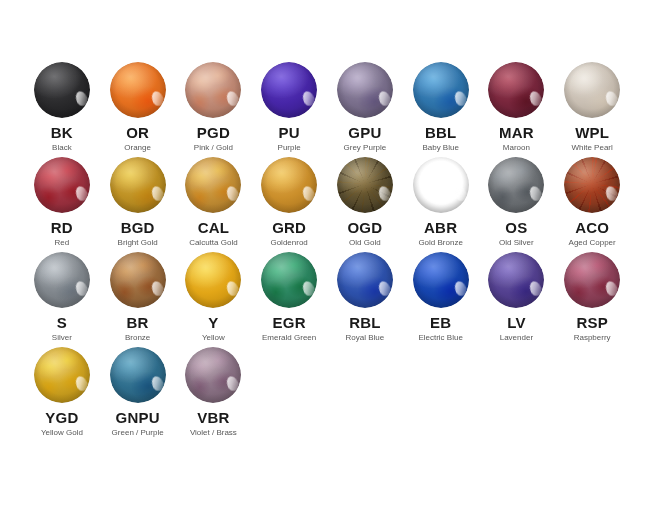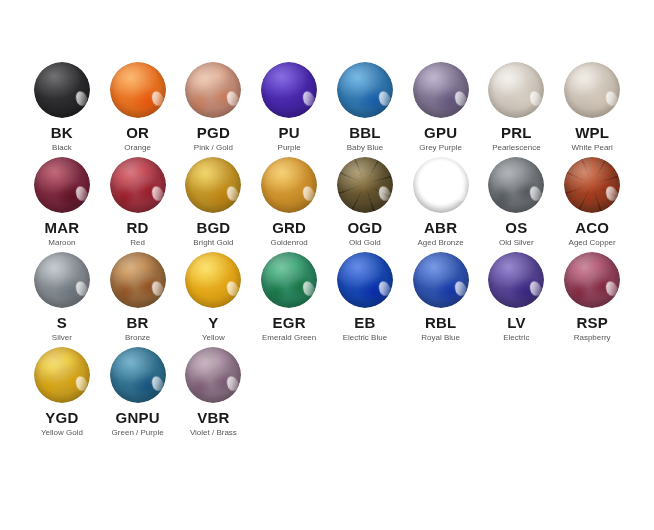--- a/index.html
+++ b/index.html
@@ -168,75 +168,64 @@
           <div class="disc-texture" style="background-image: radial-gradient(52% 44% at 36% 30%, rgb(97, 64, 196) 0%, rgba(0, 0, 0, 0) 80%);"></div>
           <div class="disc-rim"></div>
           <div class="disc-sheen"></div>
           <div class="disc-glint"></div>
         </div>
         <div class="swatch-code">PU</div>
         <div class="swatch-name">Purple</div>
       </div>
       <div class="swatch-cell">
         <div class="swatch-disc">
+          <div class="disc-base" style="background: radial-gradient(circle at 38% 30%, rgb(155, 144, 172) 0%, rgb(122, 111, 140) 46%, rgb(88, 79, 104) 100%);"></div>
+          <div class="disc-texture" style="background-image: radial-gradient(46% 38% at 34% 30%, rgb(155, 144, 172) 0%, rgba(0, 0, 0, 0) 78%), radial-gradient(40% 34% at 68% 70%, rgb(88, 79, 104) 0%, rgba(0, 0, 0, 0) 80%);"></div>
+          <div class="disc-rim"></div>
+          <div class="disc-sheen"></div>
+          <div class="disc-glint"></div>
+        </div>
+        <div class="swatch-code">GPU</div>
+        <div class="swatch-name">Grey Purple</div>
+      </div>
+      <div class="swatch-cell">
+        <div class="swatch-disc">
           <div class="disc-base" style="background: radial-gradient(circle at 38% 30%, rgb(79, 147, 200) 0%, rgb(46, 116, 171) 46%, rgb(29, 84, 129) 100%);"></div>
           <div class="disc-texture" style="background-image: radial-gradient(46% 38% at 34% 30%, rgb(79, 147, 200) 0%, rgba(0, 0, 0, 0) 78%), radial-gradient(40% 34% at 68% 70%, rgb(29, 84, 129) 0%, rgba(0, 0, 0, 0) 80%);"></div>
           <div class="disc-rim"></div>
           <div class="disc-sheen"></div>
           <div class="disc-glint"></div>
         </div>
         <div class="swatch-code">BBL</div>
         <div class="swatch-name">Baby Blue</div>
       </div>
       <div class="swatch-cell">
         <div class="swatch-disc">
-          <div class="disc-base" style="background: radial-gradient(circle at 38% 30%, rgb(155, 144, 172) 0%, rgb(122, 111, 140) 46%, rgb(88, 79, 104) 100%);"></div>
-          <div class="disc-texture" style="background-image: radial-gradient(46% 38% at 34% 30%, rgb(155, 144, 172) 0%, rgba(0, 0, 0, 0) 78%), radial-gradient(40% 34% at 68% 70%, rgb(88, 79, 104) 0%, rgba(0, 0, 0, 0) 80%);"></div>
-          <div class="disc-rim"></div>
-          <div class="disc-sheen"></div>
-          <div class="disc-glint"></div>
-        </div>
-        <div class="swatch-code">GPU</div>
-        <div class="swatch-name">Grey Purple</div>
-      </div>
-      <div class="swatch-cell">
-        <div class="swatch-disc">
-          <div class="disc-base" style="background: radial-gradient(circle at 38% 30%, rgb(227, 222, 214) 0%, rgb(205, 197, 187) 46%, rgb(173, 163, 150) 100%);"></div>
-          <div class="disc-texture" style="background-image: radial-gradient(46% 38% at 34% 30%, rgb(227, 222, 214) 0%, rgba(0, 0, 0, 0) 78%), radial-gradient(40% 34% at 68% 70%, rgb(173, 163, 150) 0%, rgba(0, 0, 0, 0) 80%);"></div>
-          <div class="disc-rim"></div>
-          <div class="disc-sheen"></div>
-          <div class="disc-glint"></div>
-        </div>
-        <div class="swatch-code">PRL</div>
-        <div class="swatch-name">Pearlescence</div>
+          <div class="disc-base" style="background: radial-gradient(circle at 38% 30%, rgb(156, 60, 83) 0%, rgb(120, 38, 60) 46%, rgb(82, 22, 41) 100%);"></div>
+          <div class="disc-texture" style="background-image: radial-gradient(46% 38% at 34% 30%, rgb(156, 60, 83) 0%, rgba(0, 0, 0, 0) 78%), radial-gradient(40% 34% at 68% 70%, rgb(82, 22, 41) 0%, rgba(0, 0, 0, 0) 80%);"></div>
+          <div class="disc-rim"></div>
+          <div class="disc-sheen"></div>
+          <div class="disc-glint"></div>
+        </div>
+        <div class="swatch-code">MAR</div>
+        <div class="swatch-name">Maroon</div>
       </div>
       <div class="swatch-cell">
         <div class="swatch-disc">
           <div class="disc-base" style="background: radial-gradient(circle at 38% 30%, rgb(222, 214, 203) 0%, rgb(201, 191, 179) 46%, rgb(168, 156, 141) 100%);"></div>
           <div class="disc-texture" style="background-image: radial-gradient(46% 38% at 34% 30%, rgb(222, 214, 203) 0%, rgba(0, 0, 0, 0) 78%), radial-gradient(40% 34% at 68% 70%, rgb(168, 156, 141) 0%, rgba(0, 0, 0, 0) 80%);"></div>
           <div class="disc-rim"></div>
           <div class="disc-sheen"></div>
           <div class="disc-glint"></div>
         </div>
         <div class="swatch-code">WPL</div>
         <div class="swatch-name">White Pearl</div>
       </div>
       <div class="swatch-cell">
         <div class="swatch-disc">
-          <div class="disc-base" style="background: radial-gradient(circle at 38% 30%, rgb(156, 60, 83) 0%, rgb(120, 38, 60) 46%, rgb(82, 22, 41) 100%);"></div>
-          <div class="disc-texture" style="background-image: radial-gradient(46% 38% at 34% 30%, rgb(156, 60, 83) 0%, rgba(0, 0, 0, 0) 78%), radial-gradient(40% 34% at 68% 70%, rgb(82, 22, 41) 0%, rgba(0, 0, 0, 0) 80%);"></div>
-          <div class="disc-rim"></div>
-          <div class="disc-sheen"></div>
-          <div class="disc-glint"></div>
-        </div>
-        <div class="swatch-code">MAR</div>
-        <div class="swatch-name">Maroon</div>
-      </div>
-      <div class="swatch-cell">
-        <div class="swatch-disc">
           <div class="disc-base" style="background: radial-gradient(circle at 38% 30%, rgb(190, 75, 86) 0%, rgb(158, 50, 64) 46%, rgb(116, 31, 44) 100%);"></div>
           <div class="disc-texture" style="background-image: radial-gradient(38% 30% at 28% 34%, rgb(190, 75, 86) 0%, rgba(0, 0, 0, 0) 70%), radial-gradient(34% 28% at 70% 62%, rgb(116, 31, 44) 0%, rgba(0, 0, 0, 0) 72%), radial-gradient(30% 24% at 58% 24%, rgb(190, 75, 86) 0%, rgba(0, 0, 0, 0) 74%), radial-gradient(26% 30% at 26% 72%, rgb(116, 31, 44) 0%, rgba(0, 0, 0, 0) 76%);"></div>
           <div class="disc-rim"></div>
           <div class="disc-sheen"></div>
           <div class="disc-glint"></div>
         </div>
         <div class="swatch-code">RD</div>
         <div class="swatch-name">Red</div>
       </div>
       <div class="swatch-cell">
@@ -245,20 +234,31 @@
           <div class="disc-texture" style="background-image: radial-gradient(46% 38% at 34% 30%, rgb(220, 179, 65) 0%, rgba(0, 0, 0, 0) 78%), radial-gradient(40% 34% at 68% 70%, rgb(143, 106, 18) 0%, rgba(0, 0, 0, 0) 80%);"></div>
           <div class="disc-rim"></div>
           <div class="disc-sheen"></div>
           <div class="disc-glint"></div>
         </div>
         <div class="swatch-code">BGD</div>
         <div class="swatch-name">Bright Gold</div>
       </div>
       <div class="swatch-cell">
         <div class="swatch-disc">
+          <div class="disc-base" style="background: radial-gradient(circle at 38% 30%, rgb(224, 176, 91) 0%, rgb(196, 143, 53) 46%, rgb(151, 104, 31) 100%);"></div>
+          <div class="disc-texture" style="background-image: radial-gradient(38% 30% at 28% 34%, rgb(224, 176, 91) 0%, rgba(0, 0, 0, 0) 70%), radial-gradient(34% 28% at 70% 62%, rgb(151, 104, 31) 0%, rgba(0, 0, 0, 0) 72%), radial-gradient(30% 24% at 58% 24%, rgb(224, 176, 91) 0%, rgba(0, 0, 0, 0) 74%), radial-gradient(26% 30% at 26% 72%, rgb(151, 104, 31) 0%, rgba(0, 0, 0, 0) 76%);"></div>
+          <div class="disc-rim"></div>
+          <div class="disc-sheen"></div>
+          <div class="disc-glint"></div>
+        </div>
+        <div class="swatch-code">CAL</div>
+        <div class="swatch-name">Calcutta Gold</div>
+      </div>
+      <div class="swatch-cell">
+        <div class="swatch-disc">
           <div class="disc-base" style="background: radial-gradient(circle at 38% 30%, rgb(228, 173, 78) 0%, rgb(203, 143, 43) 46%, rgb(156, 104, 23) 100%);"></div>
           <div class="disc-texture" style="background-image: radial-gradient(52% 44% at 36% 30%, rgb(228, 173, 78) 0%, rgba(0, 0, 0, 0) 80%);"></div>
           <div class="disc-rim"></div>
           <div class="disc-sheen"></div>
           <div class="disc-glint"></div>
         </div>
         <div class="swatch-code">GRD</div>
         <div class="swatch-name">Goldenrod</div>
       </div>
       <div class="swatch-cell">
@@ -274,21 +274,21 @@
       </div>
       <div class="swatch-cell">
         <div class="swatch-disc">
           <div class="disc-base"></div>
           <div class="disc-texture"></div>
           <div class="disc-rim"></div>
           <div class="disc-sheen"></div>
           <div class="disc-glint"></div>
         </div>
         <div class="swatch-code">ABR</div>
-        <div class="swatch-name">Aged Bronze</div>
+        <div class="swatch-name">Gold Bronze</div>
       </div>
       <div class="swatch-cell">
         <div class="swatch-disc">
           <div class="disc-base" style="background: radial-gradient(circle at 38% 30%, rgb(141, 145, 149) 0%, rgb(109, 113, 117) 46%, rgb(78, 82, 86) 100%);"></div>
           <div class="disc-texture" style="background-image: radial-gradient(38% 30% at 28% 34%, rgb(141, 145, 149) 0%, rgba(0, 0, 0, 0) 70%), radial-gradient(34% 28% at 70% 62%, rgb(78, 82, 86) 0%, rgba(0, 0, 0, 0) 72%), radial-gradient(30% 24% at 58% 24%, rgb(141, 145, 149) 0%, rgba(0, 0, 0, 0) 74%), radial-gradient(26% 30% at 26% 72%, rgb(78, 82, 86) 0%, rgba(0, 0, 0, 0) 76%);"></div>
           <div class="disc-rim"></div>
           <div class="disc-sheen"></div>
           <div class="disc-glint"></div>
         </div>
         <div class="swatch-code">OS</div>
@@ -344,50 +344,50 @@
           <div class="disc-texture" style="background-image: radial-gradient(38% 30% at 28% 34%, rgb(74, 165, 125) 0%, rgba(0, 0, 0, 0) 70%), radial-gradient(34% 28% at 70% 62%, rgb(24, 97, 63) 0%, rgba(0, 0, 0, 0) 72%), radial-gradient(30% 24% at 58% 24%, rgb(74, 165, 125) 0%, rgba(0, 0, 0, 0) 74%), radial-gradient(26% 30% at 26% 72%, rgb(24, 97, 63) 0%, rgba(0, 0, 0, 0) 76%);"></div>
           <div class="disc-rim"></div>
           <div class="disc-sheen"></div>
           <div class="disc-glint"></div>
         </div>
         <div class="swatch-code">EGR</div>
         <div class="swatch-name">Emerald Green</div>
       </div>
       <div class="swatch-cell">
         <div class="swatch-disc">
+          <div class="disc-base" style="background: radial-gradient(circle at 38% 30%, rgb(79, 116, 201) 0%, rgb(45, 81, 171) 46%, rgb(28, 55, 126) 100%);"></div>
+          <div class="disc-texture" style="background-image: radial-gradient(46% 38% at 34% 30%, rgb(79, 116, 201) 0%, rgba(0, 0, 0, 0) 78%), radial-gradient(40% 34% at 68% 70%, rgb(28, 55, 126) 0%, rgba(0, 0, 0, 0) 80%);"></div>
+          <div class="disc-rim"></div>
+          <div class="disc-sheen"></div>
+          <div class="disc-glint"></div>
+        </div>
+        <div class="swatch-code">RBL</div>
+        <div class="swatch-name">Royal Blue</div>
+      </div>
+      <div class="swatch-cell">
+        <div class="swatch-disc">
           <div class="disc-base" style="background: radial-gradient(circle at 38% 30%, rgb(53, 102, 206) 0%, rgb(21, 68, 173) 46%, rgb(11, 47, 128) 100%);"></div>
           <div class="disc-texture" style="background-image: radial-gradient(46% 38% at 34% 30%, rgb(53, 102, 206) 0%, rgba(0, 0, 0, 0) 78%), radial-gradient(40% 34% at 68% 70%, rgb(11, 47, 128) 0%, rgba(0, 0, 0, 0) 80%);"></div>
           <div class="disc-rim"></div>
           <div class="disc-sheen"></div>
           <div class="disc-glint"></div>
         </div>
         <div class="swatch-code">EB</div>
         <div class="swatch-name">Electric Blue</div>
       </div>
       <div class="swatch-cell">
         <div class="swatch-disc">
-          <div class="disc-base" style="background: radial-gradient(circle at 38% 30%, rgb(79, 116, 201) 0%, rgb(45, 81, 171) 46%, rgb(28, 55, 126) 100%);"></div>
-          <div class="disc-texture" style="background-image: radial-gradient(46% 38% at 34% 30%, rgb(79, 116, 201) 0%, rgba(0, 0, 0, 0) 78%), radial-gradient(40% 34% at 68% 70%, rgb(28, 55, 126) 0%, rgba(0, 0, 0, 0) 80%);"></div>
-          <div class="disc-rim"></div>
-          <div class="disc-sheen"></div>
-          <div class="disc-glint"></div>
-        </div>
-        <div class="swatch-code">RBL</div>
-        <div class="swatch-name">Royal Blue</div>
-      </div>
-      <div class="swatch-cell">
-        <div class="swatch-disc">
           <div class="disc-base" style="background: radial-gradient(circle at 38% 30%, rgb(114, 97, 172) 0%, rgb(83, 64, 143) 46%, rgb(56, 40, 104) 100%);"></div>
           <div class="disc-texture" style="background-image: radial-gradient(46% 38% at 34% 30%, rgb(114, 97, 172) 0%, rgba(0, 0, 0, 0) 78%), radial-gradient(40% 34% at 68% 70%, rgb(56, 40, 104) 0%, rgba(0, 0, 0, 0) 80%);"></div>
           <div class="disc-rim"></div>
           <div class="disc-sheen"></div>
           <div class="disc-glint"></div>
         </div>
         <div class="swatch-code">LV</div>
-        <div class="swatch-name">Electric</div>
+        <div class="swatch-name">Lavender</div>
       </div>
       <div class="swatch-cell">
         <div class="swatch-disc">
           <div class="disc-base" style="background: radial-gradient(circle at 38% 30%, rgb(173, 96, 121) 0%, rgb(142, 65, 89) 46%, rgb(104, 42, 61) 100%);"></div>
           <div class="disc-texture" style="background-image: radial-gradient(38% 30% at 28% 34%, rgb(173, 96, 121) 0%, rgba(0, 0, 0, 0) 70%), radial-gradient(34% 28% at 70% 62%, rgb(104, 42, 61) 0%, rgba(0, 0, 0, 0) 72%), radial-gradient(30% 24% at 58% 24%, rgb(173, 96, 121) 0%, rgba(0, 0, 0, 0) 74%), radial-gradient(26% 30% at 26% 72%, rgb(104, 42, 61) 0%, rgba(0, 0, 0, 0) 76%);"></div>
           <div class="disc-rim"></div>
           <div class="disc-sheen"></div>
           <div class="disc-glint"></div>
         </div>
         <div class="swatch-code">RSP</div>

